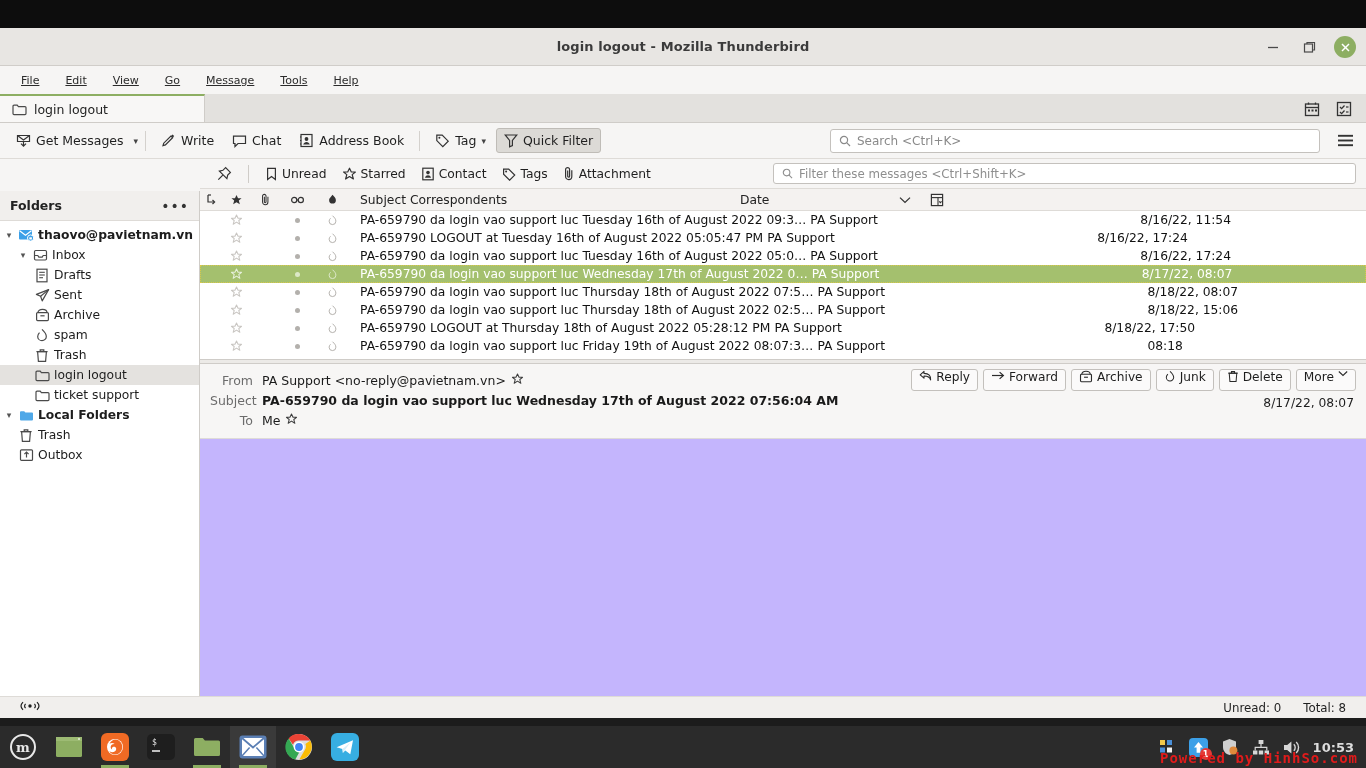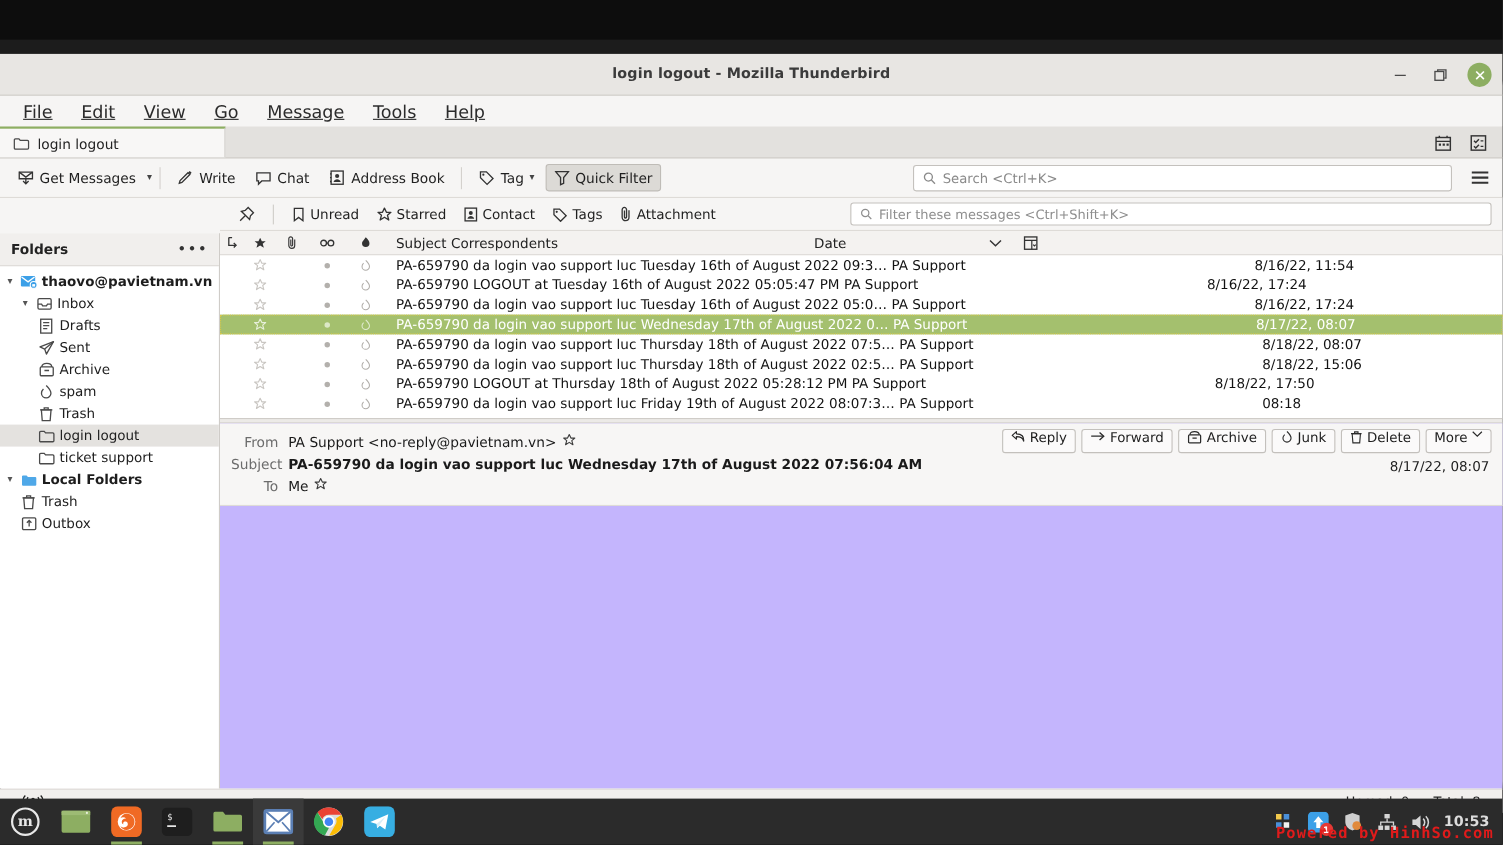--- a/index.html
+++ b/index.html
@@ -9,38 +9,38 @@
     background: #000;
     overflow: hidden;
   }
   .screen { position: relative; width: 1366px; height: 768px; background: #1c1c1c; }
 
   
   .desktop-top { position:absolute; left:0; top:0; width:1366px; height:36px; background:#0d0d0d; }
 
   
   .window {
-    position: absolute; left: 0; top: 49px; width: 1366px; height: 690px;
-    background: #f6f5f4; display: flex; flex-direction: column; border-radius: 29px;
+    position: absolute; left: 0; top: 28px; width: 1366px; height: 690px;
+    background: #f6f5f4; display: flex; flex-direction: column;
   }
 
   
   .titlebar {
     height: 38px; background: #e8e6e3; border-bottom: 1px solid #d0cdc9;
     display: flex; align-items: center; justify-content: center; position: relative;
   }
   .titlebar .title { font-size: 13px; color: #3b3b3b; font-weight: 600; letter-spacing: .1px; }
   .winbtns { position: absolute; right: 10px; top: 0; height: 38px; display: flex; align-items: center; gap: 14px; }
   .winbtn { width: 22px; height: 22px; display:flex; align-items:center; justify-content:center; color:#4a4a4a; }
   .winbtn svg { display:block; }
   .winbtn.close { width: 22px; height: 22px; border-radius: 50%; background: #8dae62; color: #fff; }
 
   
   .menubar { height: 28px; display: flex; align-items: center; padding: 0 8px; background: #f6f5f4; }
-  .menu-item { font-size: 16px; color: #2b2b2b; padding: 3px 13px; cursor: default; }
+  .menu-item { font-size: 11px; color: #2b2b2b; padding: 3px 13px; cursor: default; }
   .menu-item u { text-decoration: underline; }
 
   
   .tabstrip { height: 29px; background: #e3e1de; display: flex; align-items: flex-end; border-bottom: 1px solid #cfccc8; position: relative; }
   .tab {
     height: 28px; min-width: 205px; background: #f8f7f6; border-top: 2px solid #8dae62;
     border-right: 1px solid #cfccc8; display: flex; align-items: center; gap: 7px; padding: 0 12px;
     font-size: 12.5px; color: #232323;
   }
   .tab .ficon { color:#4a4a4a; display:flex; }

